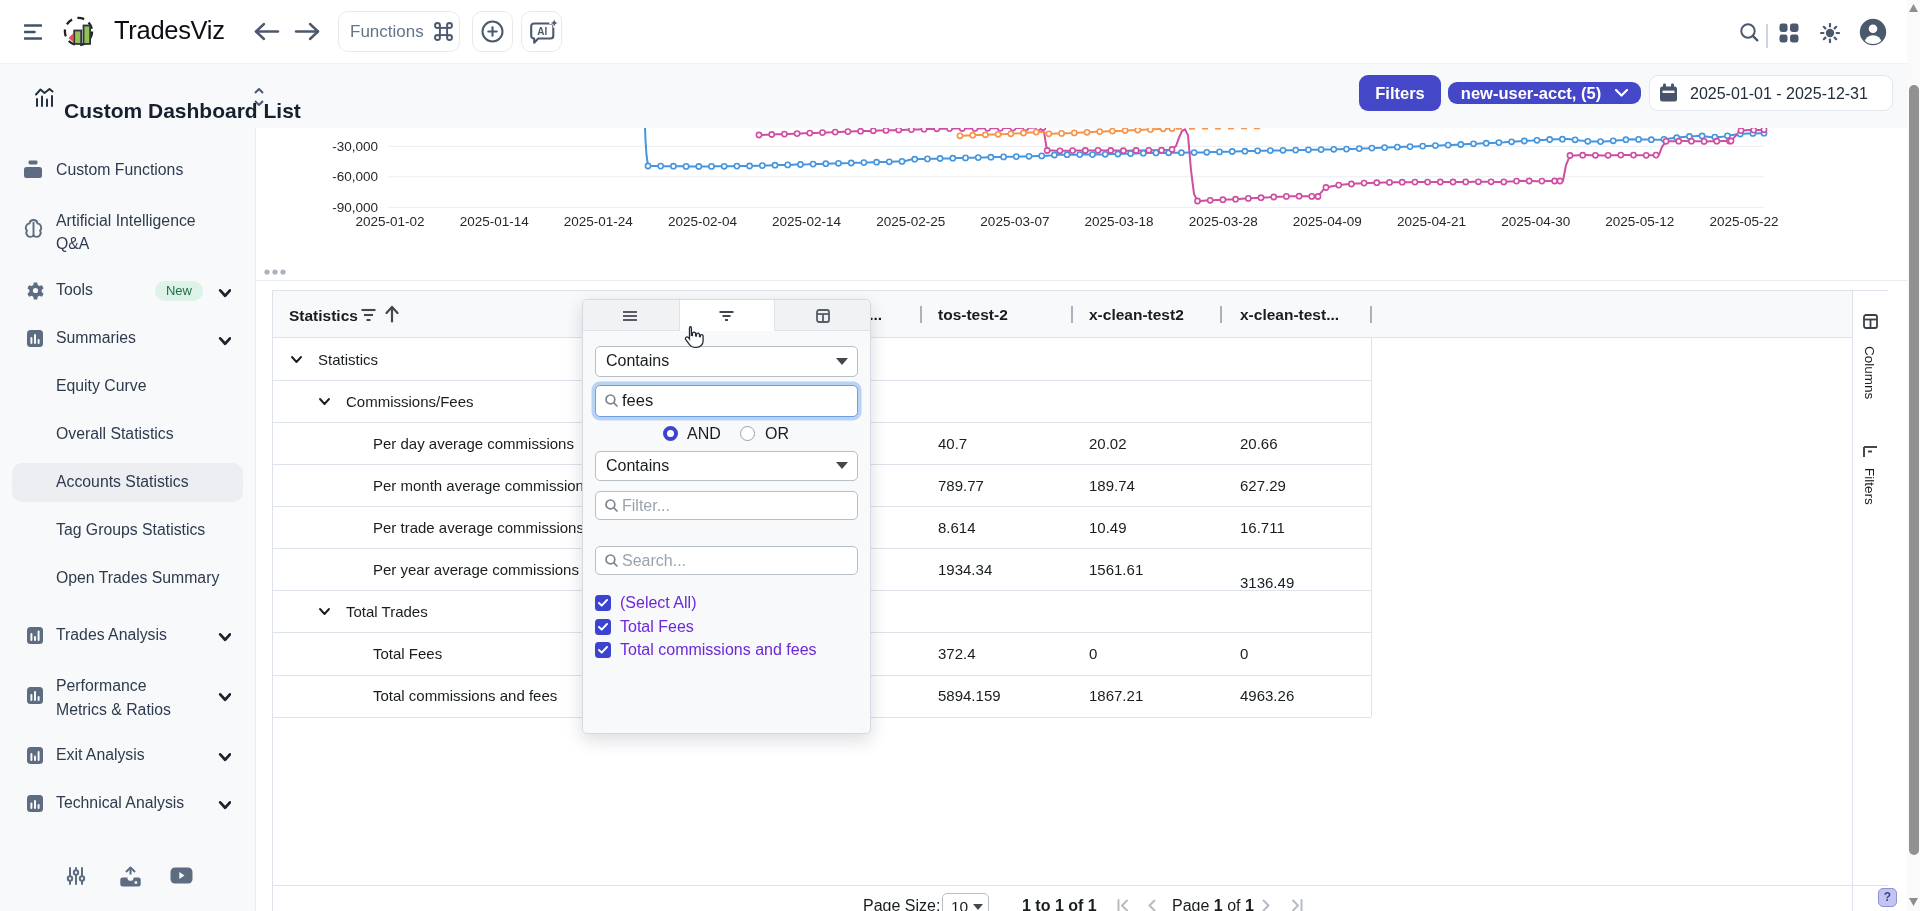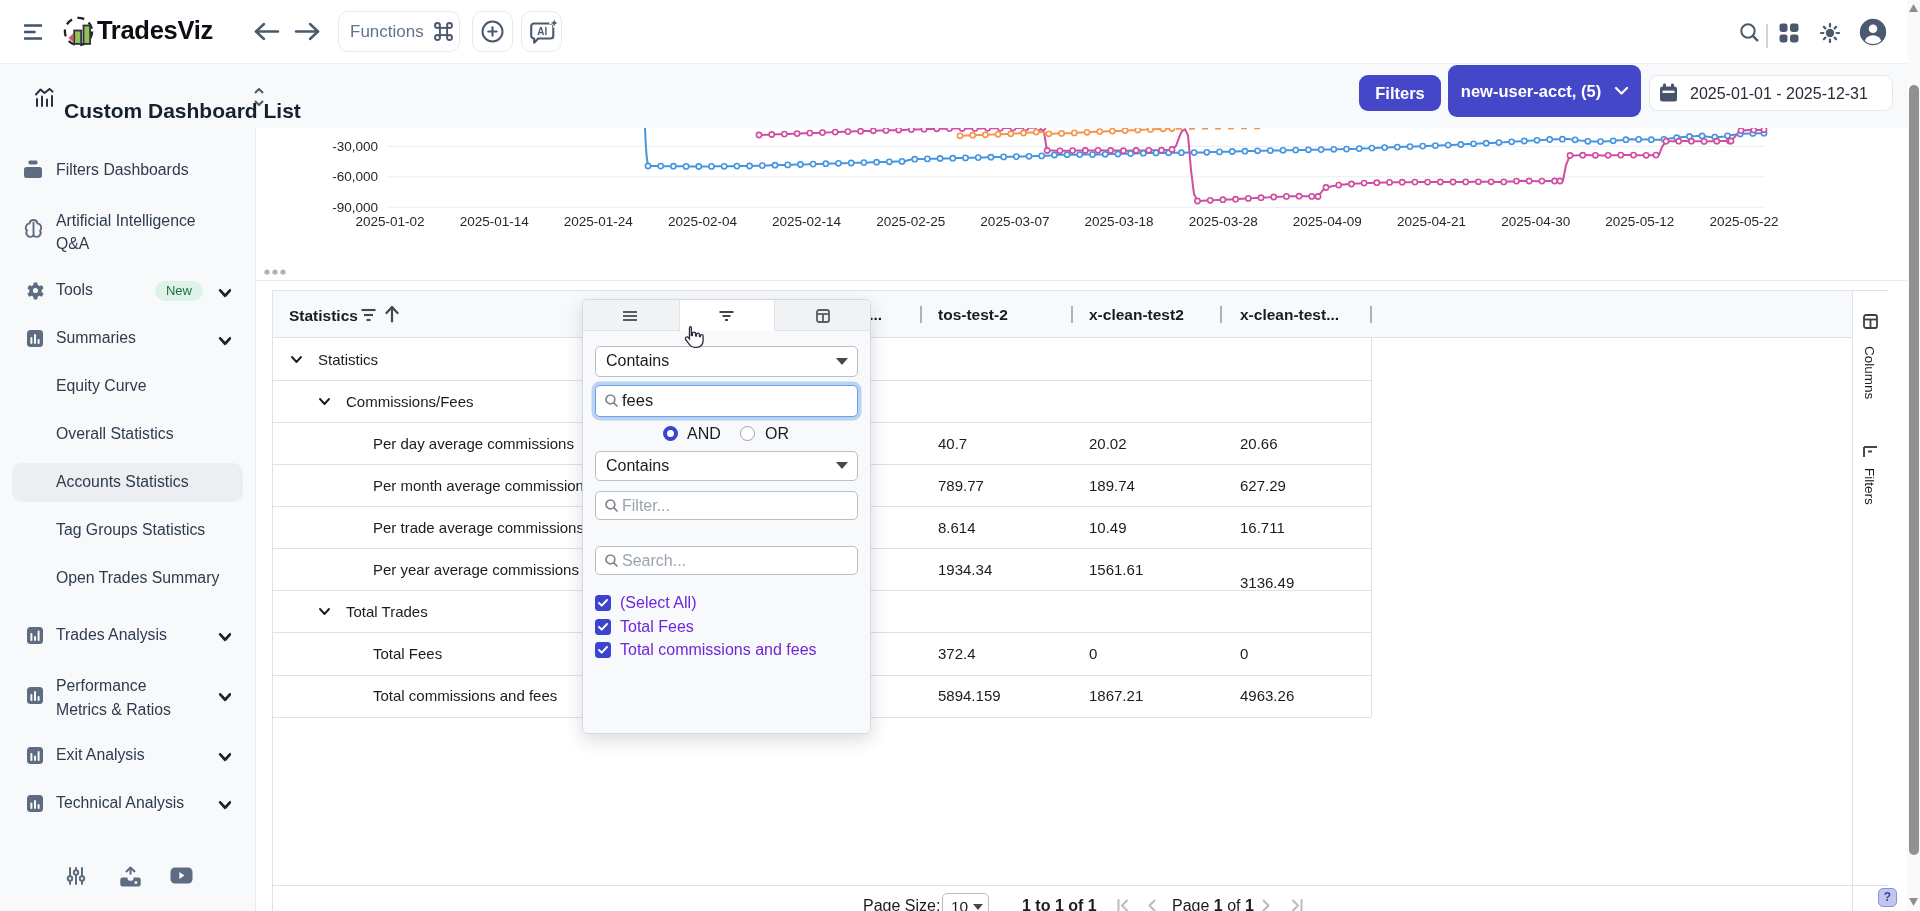--- a/index.html
+++ b/index.html
@@ -35,21 +35,21 @@
       <line x1="1" y1="8" x2="10.5" y2="8"></line>
       <line x1="1" y1="14.5" x2="17" y2="14.5"></line>
     </g>
   </svg>
 <svg class="abs" style="left:63px;top:16px" width="31" height="31" viewBox="0 0 31 31">
 <circle cx="15.5" cy="15.5" r="13.6" fill="none" stroke="#222" stroke-width="2.3" stroke-dasharray="7 5.5"></circle>
 <path d="M5.5 22 L10 17.5 L10 26 Z" fill="#e0534f"></path>
 <rect x="11.2" y="14.5" width="7" height="13.4" fill="#94c054" stroke="#2b3240" stroke-width="1.8"></rect>
 <rect x="20.5" y="9.5" width="6.6" height="18.4" fill="#94c054" stroke="#2b3240" stroke-width="1.8"></rect>
 </svg>
-<div class="abs" style="left:97px;top:16px;font-size:25.5px;font-weight:bold;color:#0b0e14;letter-spacing:-0.3px">TradesViz</div>
+<div class="abs" style="left:114px;top:16px;font-size:25.5px;font-weight:normal;color:#0b0e14;letter-spacing:-0.3px">TradesViz</div>
 <svg class="abs" style="left:254px;top:22px" width="26" height="19" viewBox="0 0 26 19">
     <g stroke="#4b596e" stroke-width="2.4" fill="none" stroke-linecap="round" stroke-linejoin="round">
       <line x1="2" y1="9.5" x2="24" y2="9.5"></line>
       <polyline points="10,2 2,9.5 10,17"></polyline>
     </g>
   </svg>
 <svg class="abs" style="left:294px;top:22px" width="26" height="19" viewBox="0 0 26 19">
     <g stroke="#4b596e" stroke-width="2.4" fill="none" stroke-linecap="round" stroke-linejoin="round">
       <line x1="2" y1="9.5" x2="24" y2="9.5"></line>
       <polyline points="16,2 24,9.5 16,17"></polyline>
@@ -127,40 +127,40 @@
     </g>
   </svg>
 <div class="abs" style="left:64px;top:99px;font-size:21px;font-weight:bold;color:#16202e">Custom Dashboard List</div>
 <svg class="abs" style="left:252px;top:87px" width="14" height="20" viewBox="0 0 14 20">
     <g stroke="#4b596e" stroke-width="2" fill="none" stroke-linejoin="round">
       <polyline points="3,6 7,2 11,6"></polyline>
       <polyline points="3,14 7,18 11,14"></polyline>
     </g>
   </svg>
 <div class="bluebtn" style="left:1359px;top:75px;width:82px;height:36px">Filters</div>
-<div class="bluebtn" style="left:1448px;top:65px;width:193px;height:52px">
+<div class="bluebtn" style="left:1448px;top:82px;width:193px;height:22px">
     <span style="margin-right:14px">new-user-acct, (5)</span>
     <svg width="13" height="8" viewBox="0 0 13 8">
       <polyline points="1,1 6.5,6.5 12,1" fill="none" stroke="#fff" stroke-width="2.2" stroke-linecap="round" stroke-linejoin="round"></polyline>
     </svg>
   </div>
 <div class="abs" style="left:1649px;top:75px;width:244px;height:36px;background:#fff;border:1.5px solid #e2e7ee;border-radius:9px"></div>
 <svg class="abs" style="left:1659px;top:83px" width="19" height="20" viewBox="0 0 19 20">
     <rect x="1" y="3.5" width="17" height="15" rx="2.5" fill="#47536b"></rect>
     <rect x="4" y="0.5" width="3" height="6" rx="1.4" fill="#47536b"></rect>
     <rect x="12" y="0.5" width="3" height="6" rx="1.4" fill="#47536b"></rect>
     <rect x="3.5" y="7.6" width="12" height="2.4" fill="#fff" opacity="0.95"></rect>
   </svg>
 <div class="abs" style="left:1690px;top:85px;font-size:16px;color:#232d3b;font-weight:500">2025-01-01 - 2025-12-31</div>
 
 <svg class="abs" style="left:23px;top:159px" width="20" height="21" viewBox="0 0 20 21">
     <rect x="5.5" y="1.5" width="9" height="4" rx="1.4" fill="#5d6c80"></rect>
     <path d="M3.5 8 h13 a2.5 2.5 0 0 1 2.5 2.5 v6 a2.5 2.5 0 0 1 -2.5 2.5 h-13 A2.5 2.5 0 0 1 1 16.5 v-6 A2.5 2.5 0 0 1 3.5 8 Z" fill="#5d6c80"></path>
   </svg>
-<div class="sideitem" style="top:161px">Filters Dashboards</div>
+<div class="sideitem" style="top:161px">Custom Functions</div>
 <svg class="abs" style="left:23px;top:218px" width="21" height="21" viewBox="0 0 21 21">
     <path d="M10.5 2 a4 4 0 0 1 4 3.4 a4.3 4.3 0 0 1 2.6 7.2 a4.2 4.2 0 0 1 -3.4 6.3 a3.6 3.6 0 0 1 -3.2 -1.6 a3.6 3.6 0 0 1 -3.2 1.6 a4.2 4.2 0 0 1 -3.4 -6.3 a4.3 4.3 0 0 1 2.6 -7.2 A4 4 0 0 1 10.5 2 Z" fill="none" stroke="#5d6c80" stroke-width="1.9"></path>
     <line x1="10.5" y1="4" x2="10.5" y2="17.5" stroke="#5d6c80" stroke-width="1.9"></line>
   </svg>
 <div class="sideitem" style="top:209px;width:160px;line-height:23px">Artificial Intelligence Q&amp;A</div>
 <svg class="abs" style="left:26px;top:281px" width="19" height="19" viewBox="0 0 19 19">
     <path d="M7.8 1.5 h3.4 l0.5 2.6 a6 6 0 0 1 1.7 1 l2.5 -0.9 l1.7 3 l-2 1.7 a6 6 0 0 1 0 2.1 l2 1.7 l-1.7 3 l-2.5 -0.9 a6 6 0 0 1 -1.7 1 l-0.5 2.6 H7.8 l-0.5 -2.6 a6 6 0 0 1 -1.7 -1 l-2.5 0.9 l-1.7 -3 l2 -1.7 a6 6 0 0 1 0 -2.1 l-2 -1.7 l1.7 -3 l2.5 0.9 a6 6 0 0 1 1.7 -1 Z" fill="#5d6c80"></path>
     <circle cx="9.5" cy="9.5" r="2.6" fill="#f8f9fa"></circle>
   </svg>
 <div class="sideitem" style="top:281px">Tools</div>

